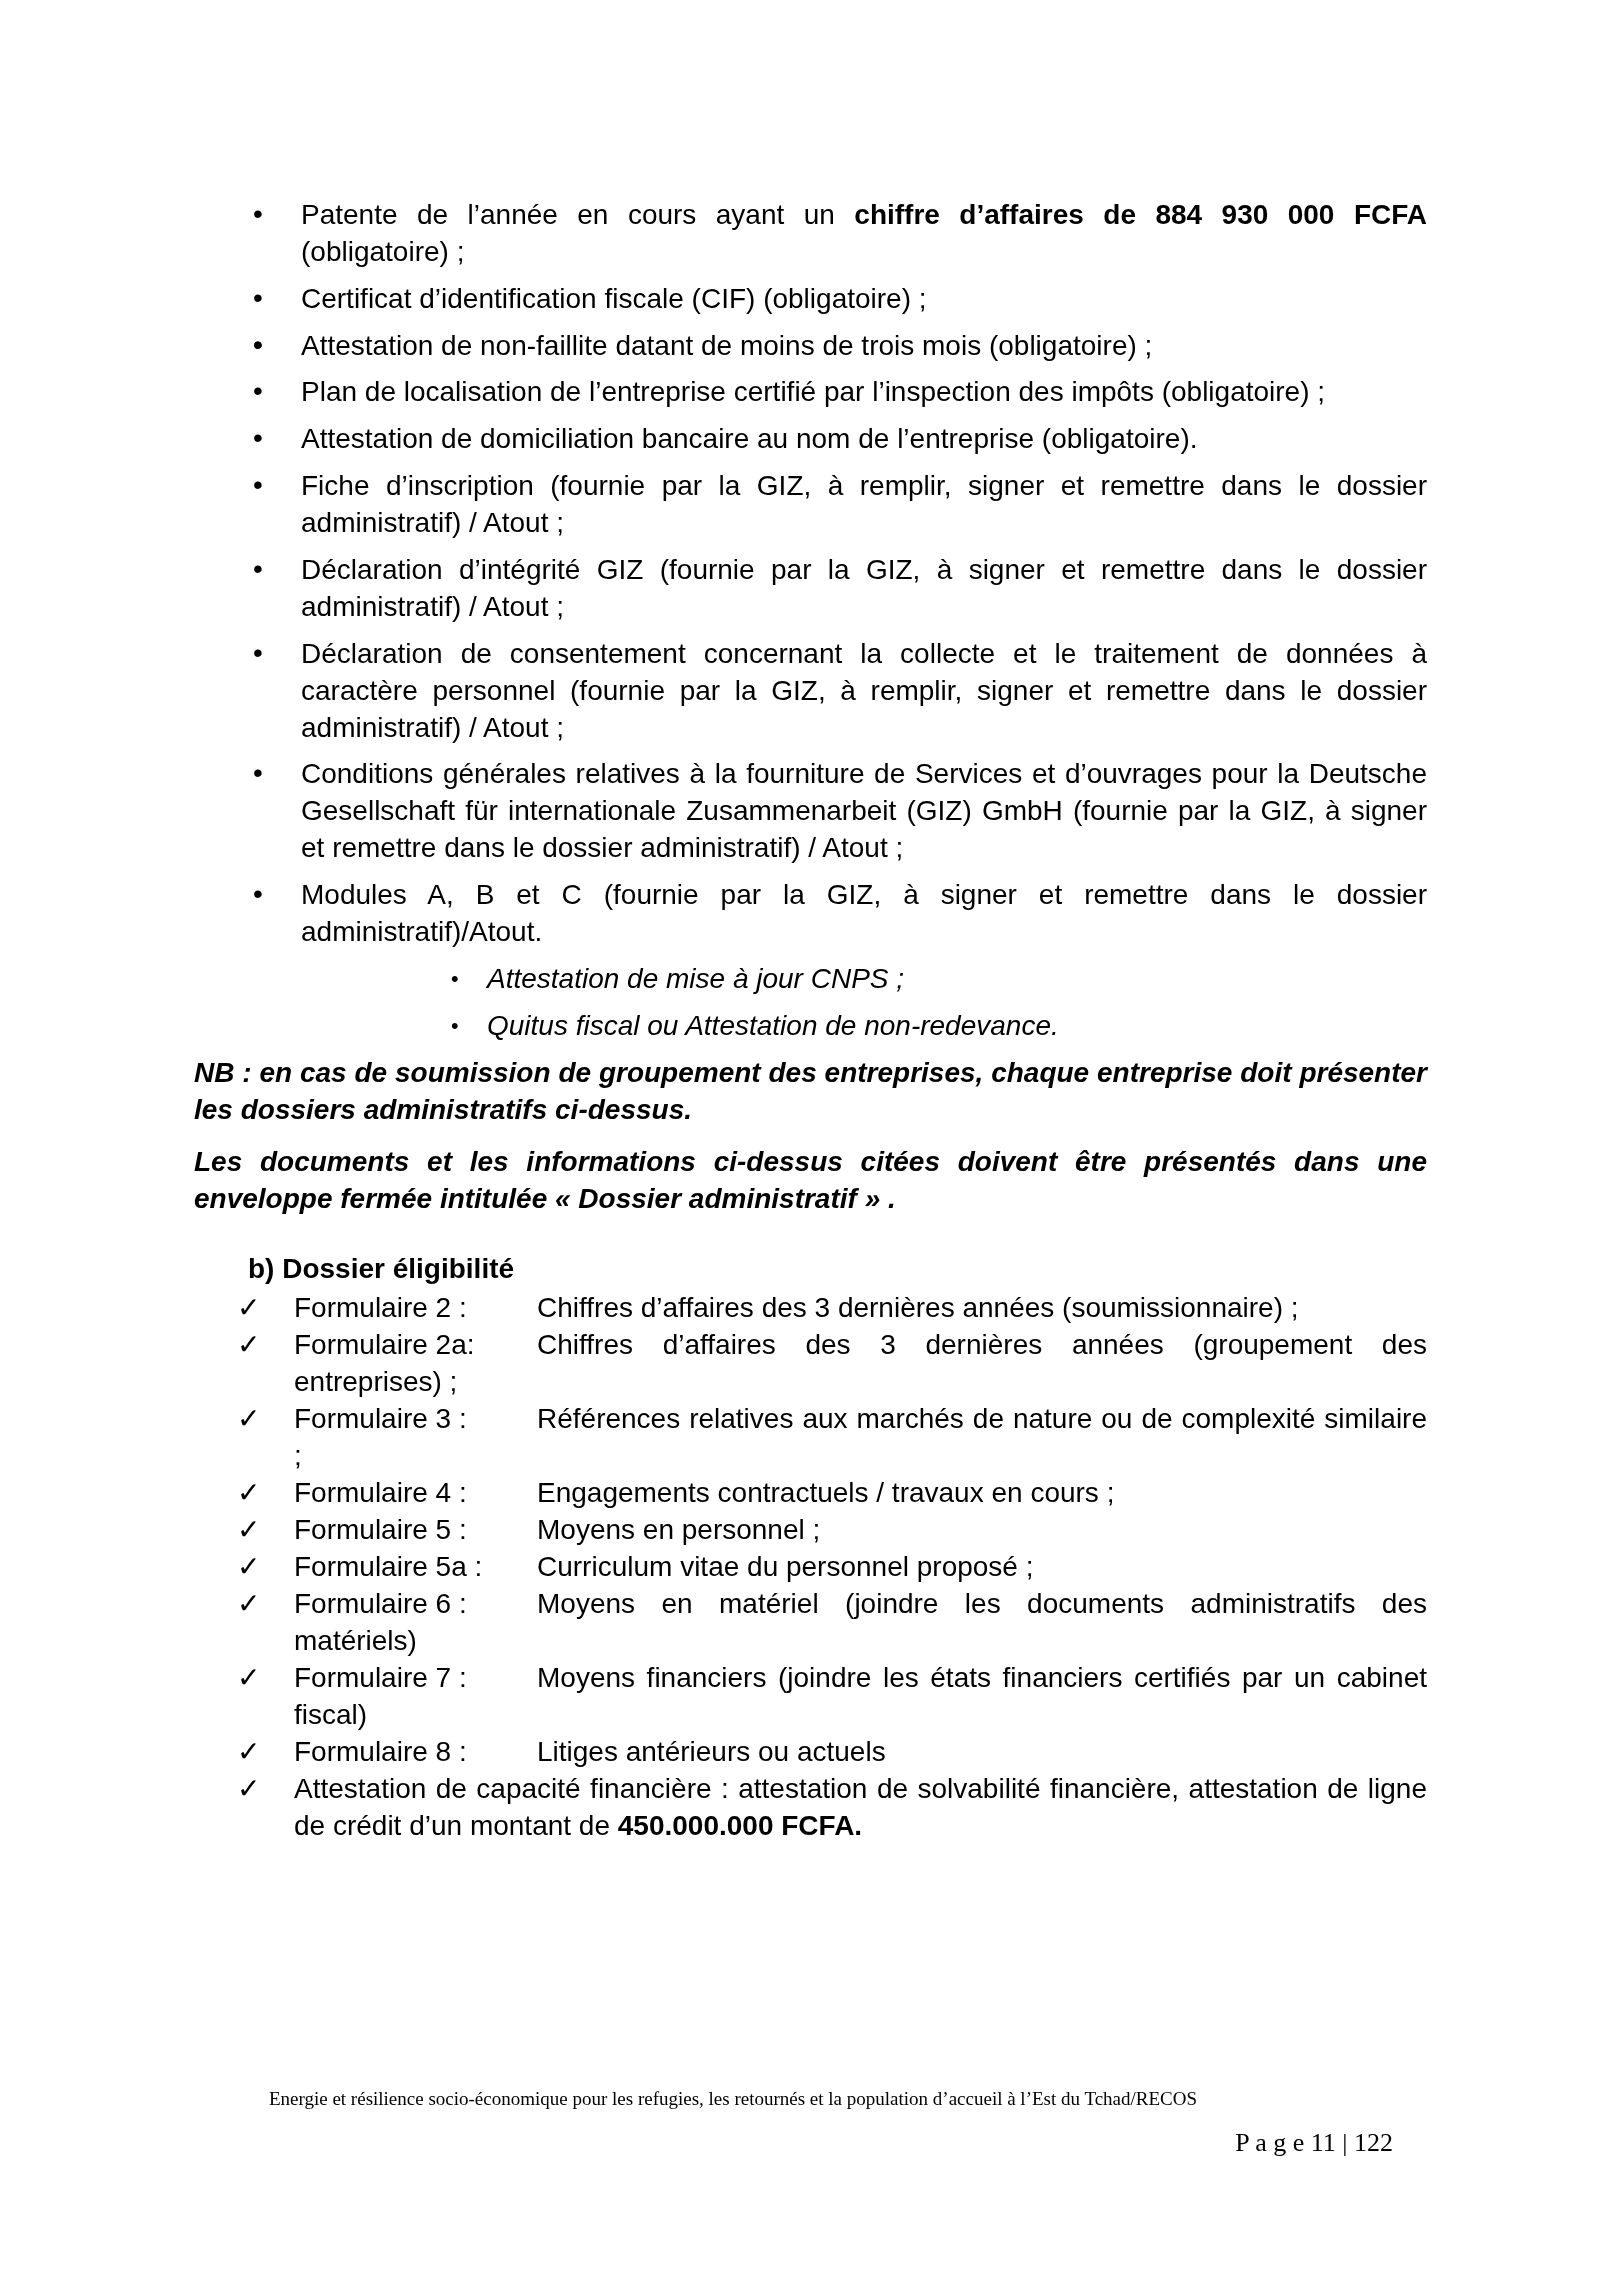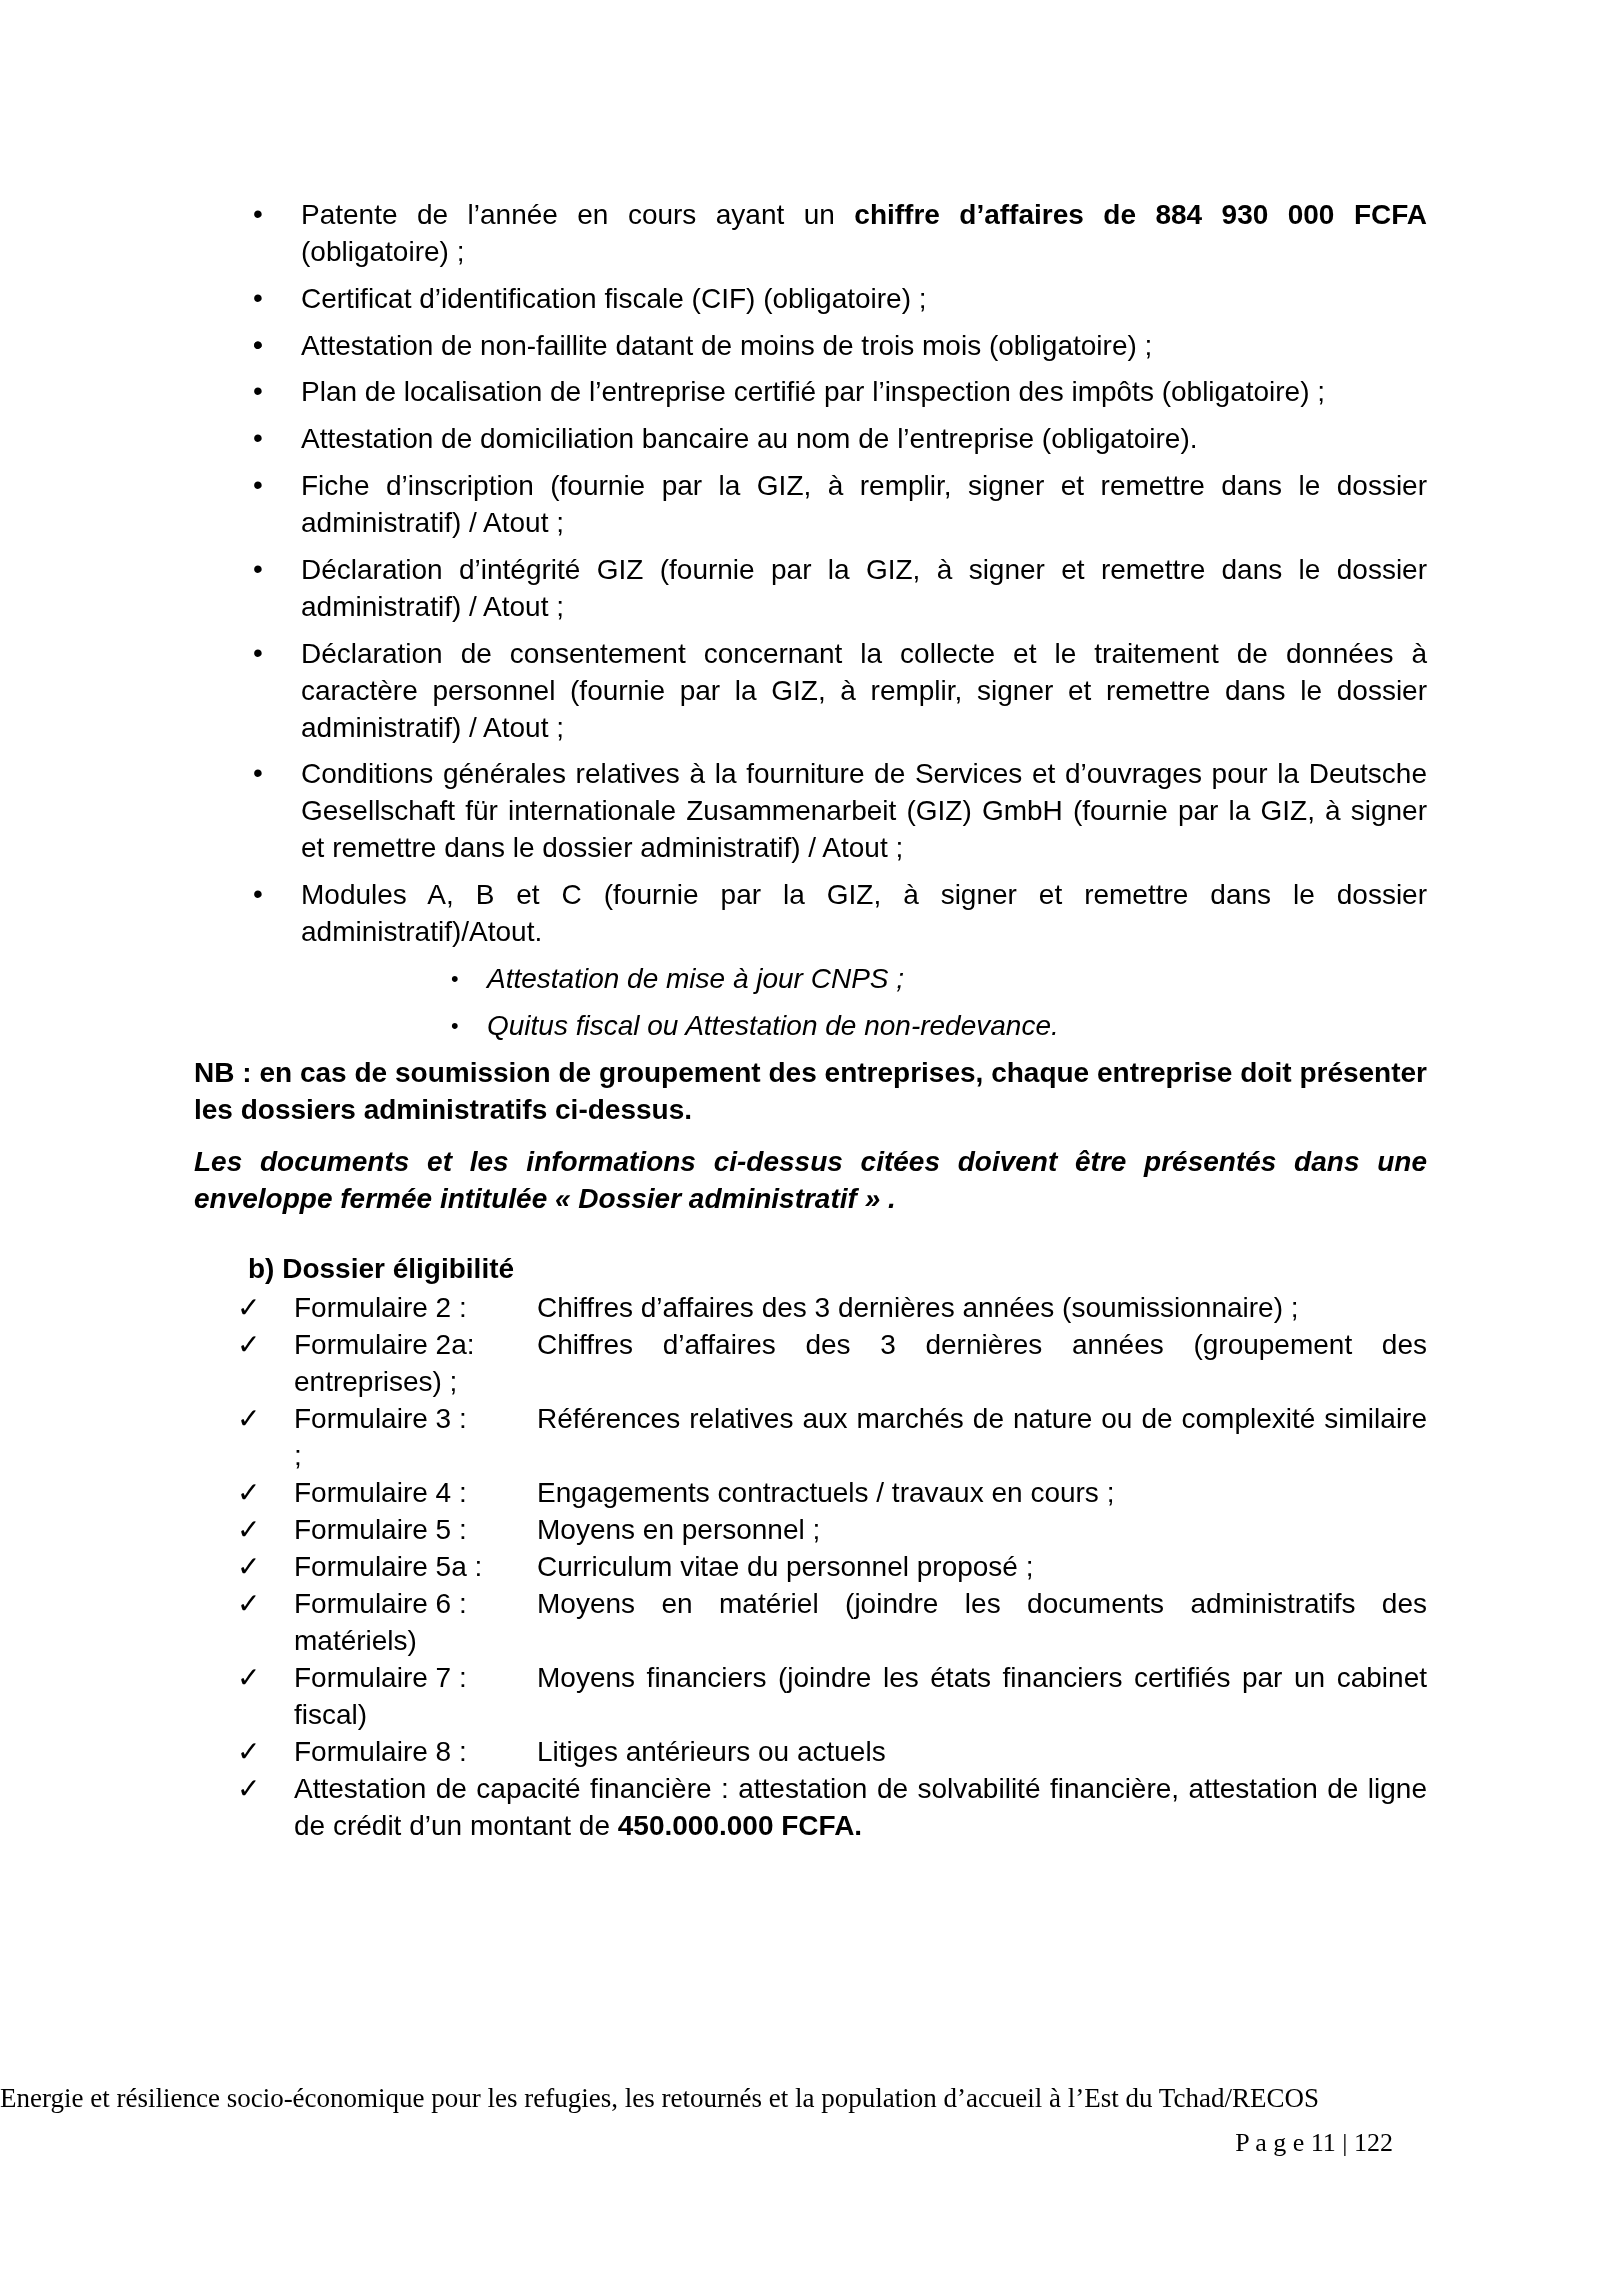--- a/index.html
+++ b/index.html
@@ -17,33 +17,33 @@
   ul.bullets{list-style:none;margin:0;padding:0;}
   ul.bullets li{position:relative;padding-left:107px;margin-bottom:9.8px;text-align:justify;}
   ul.bullets .dot{position:absolute;left:59px;top:-1px;}
   
   .apres{margin:49px 0 0 0;font-style:italic;text-align:justify;}
   
   ul.subs{list-style:none;margin:3.9px 0 0 0;padding:0;}
   ul.subs li{position:relative;padding-left:293px;margin-bottom:9.8px;font-style:italic;}
   ul.subs .sdot{position:absolute;left:257px;top:0px;font-size:21.6px;font-style:normal;}
   
-  .nb{margin:0;font-weight:bold;text-align:justify;}
+  .nb{margin:0;font-weight:bold;font-style:italic;text-align:justify;}
   .env{margin:15.7px 0 0 0;font-weight:bold;font-style:italic;text-align:justify;}
   
   h3.elig{margin:33px 0 0 54px;font-size:28px;line-height:37px;font-weight:bold;}
   ul.checks{list-style:none;margin:2px 0 0 0;padding:0;}
   ul.checks li{position:relative;padding-left:100px;text-align:justify;}
   ul.checks .check{position:absolute;left:43px;top:0;}
   .frm-label{display:inline-block;min-width:243px;}
   .b{font-weight:bold;}
   
   .footer-project{
-    position:absolute;left:0;top:2084px;width:1466px;text-align:left;
-    font-family:"Liberation Serif",serif;font-size:27px;line-height:29px;
+    position:absolute;left:0;top:2084px;width:1466px;text-align:center;
+    font-family:"Liberation Serif",serif;font-size:19px;line-height:29px;
   }
   .page-number{
     position:absolute;right:228px;top:2127px;
     font-family:"Liberation Serif",serif;font-size:26px;line-height:31px;
   }
 </style>
 </head>
 <body>
 
 <div class="page">

